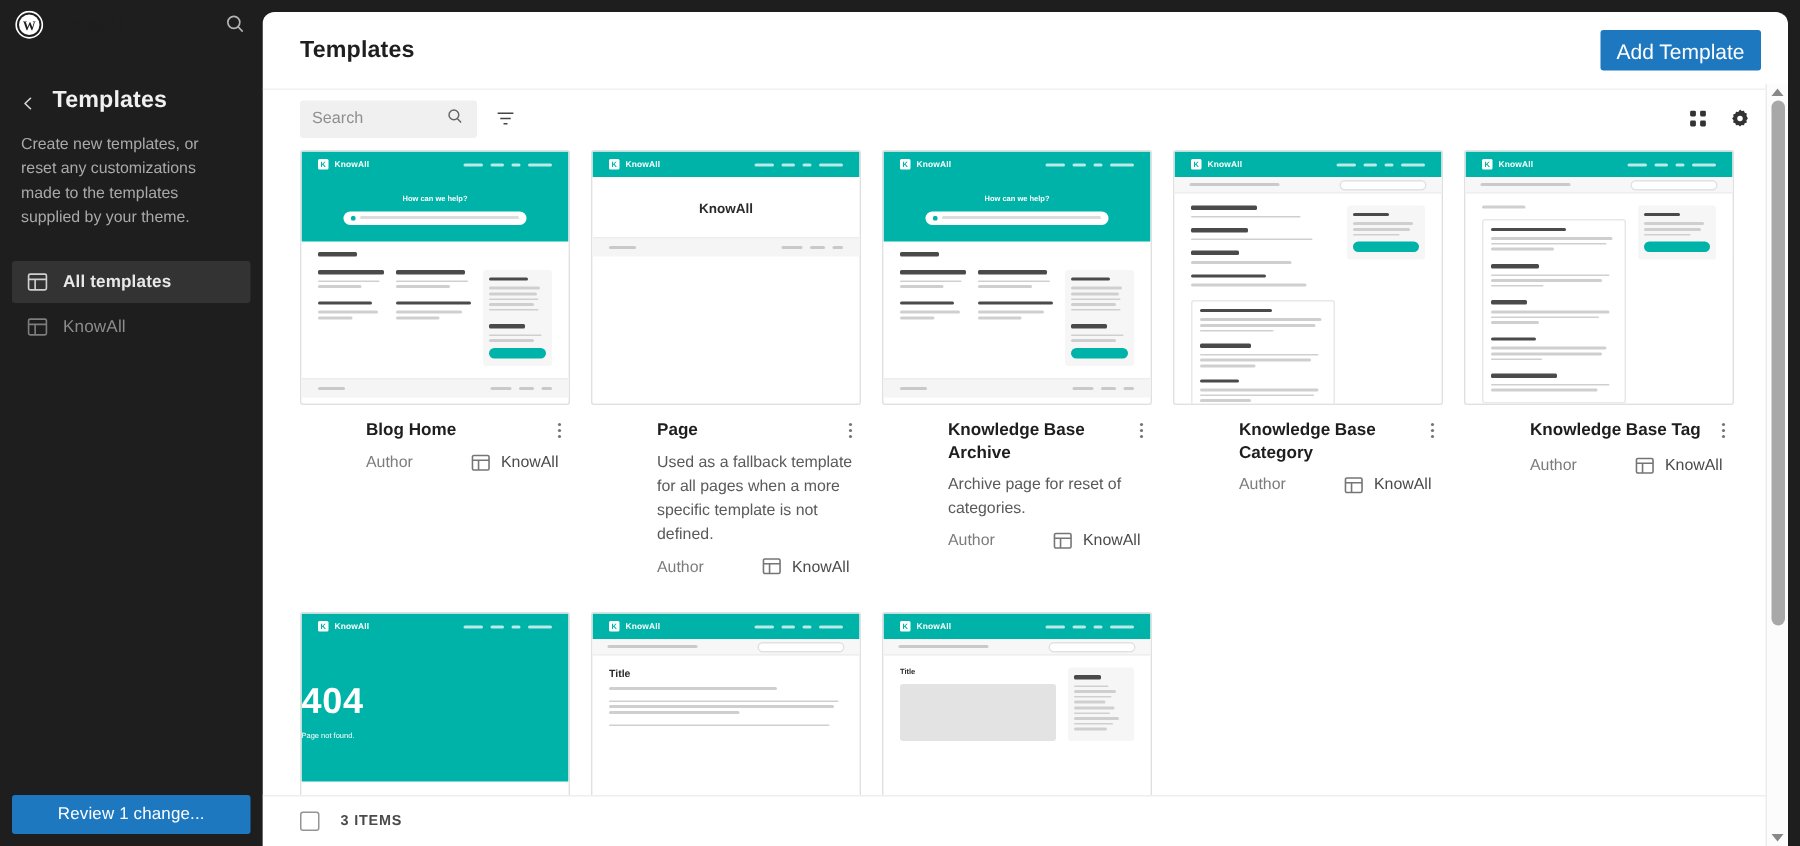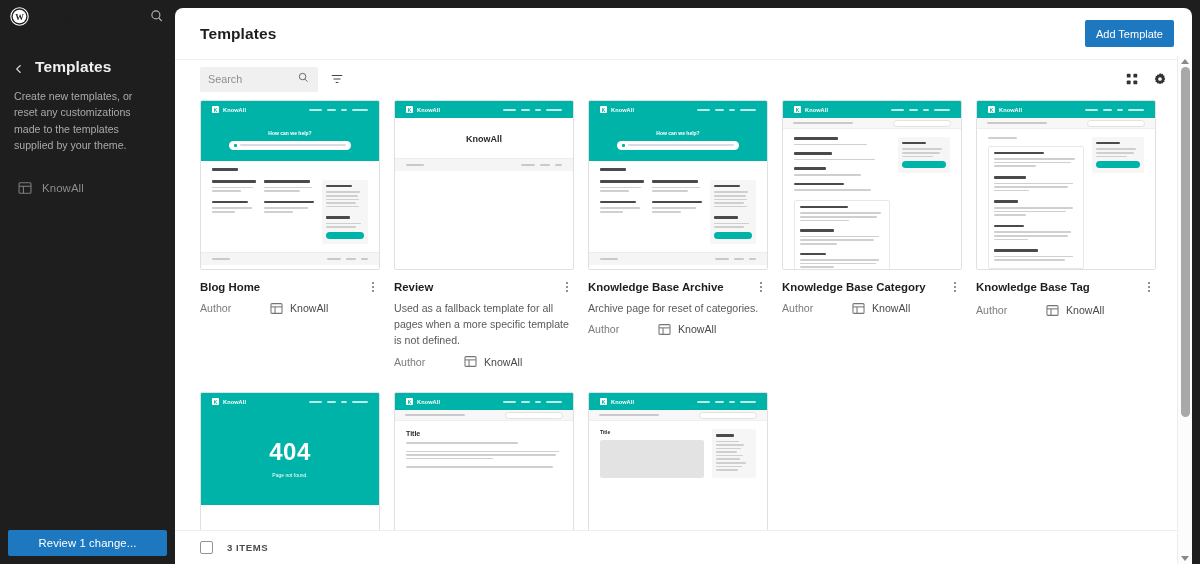--- a/index.html
+++ b/index.html
@@ -54,21 +54,21 @@
     flex: 1; background: #fff; border-radius: 8px 8px 0 0;
     display: flex; flex-direction: column; overflow: hidden; position: relative;
   }
   .sheet-head {
     height: 52px; flex: 0 0 52px; display: flex; align-items: center;
     padding: 0 18px 0 25px; border-bottom: 1px solid #f0f0f0;
   }
   .page-title { font-size: 15.5px; font-weight: 600; color: #1e1e1e; letter-spacing: .1px; }
   .add-btn {
     margin-left: auto; background: #1d78c0; color: #fff; border: none;
-    border-radius: 2px; height: 27px; padding: 0 11px; font-size: 11px;
+    border-radius: 2px; height: 27px; padding: 0 11px; font-size: 14px;
     font-family: inherit; cursor: pointer; font-weight: 500;
   }
   .toolbar {
     height: 38px; flex: 0 0 38px; display: flex; align-items: center;
     padding: 0 22px 0 25px; gap: 9px;
   }
   .search-wrap {
     position: relative; width: 118px; height: 25px; background: #f0f0f0;
     border-radius: 2px; display: flex; align-items: center; padding: 0 8px;
   }
@@ -87,21 +87,21 @@
   .grid-scroll { flex: 1; overflow: hidden; padding: 0 22px 0 25px; position: relative; }
   .grid {
     display: grid; grid-template-columns: repeat(5, 180px);
     column-gap: 14px; row-gap: 24px; padding-top: 2px;
   }
   .card { width: 180px; cursor: pointer; }
   .thumb {
     width: 180px; height: 170px; border: 1px solid #e0e0e0; border-radius: 2px;
     background: #fff; overflow: hidden; position: relative;
   }
-  .card-meta { padding-top: 10px; }
+  .card-meta { padding-top: 10px; margin-left: 44px; }
   .card-title-row { display: flex; align-items: flex-start; gap: 4px; }
   .card-title {
     font-size: 11.4px; font-weight: 600; color: #1e1e1e; line-height: 1.3; flex: 1;
   }
   .dots { width: 14px; height: 14px; flex: 0 0 14px; color: #757575; cursor: pointer; }
   .card-desc {
     font-size: 10.6px; color: #5a5a5a; line-height: 1.52; margin-top: 5px;
   }
   .author-row { display: flex; align-items: center; margin-top: 7px; }
   .author-label { font-size: 10.6px; color: #7c7c7c; width: 70px; flex: 0 0 70px; }
@@ -182,21 +182,21 @@
     margin-left: auto; width: 58px; height: 7px; background: #fff;
     border: 1px solid #e2e2e2; border-radius: 4px;
   }
   .mini-footer {
     background: #f5f5f5; height: 13px; display: flex; align-items: center;
     padding: 0 11px; margin-top: 8px; border-top: 1px solid #ededed;
   }
   .mini-footer .ln { height: 1.6px; background: #c9c9c9; border-radius: 1px; }
   .mini-404 {
     background: #00b3a8; height: 95px; display: flex; flex-direction: column;
-    align-items: center; justify-content: center; gap: 6px;
+    justify-content: center; gap: 6px;
   }
   .mini-404 .big { color: #fff; font-size: 24px; font-weight: 700; letter-spacing: .5px; }
   .mini-404 .sub { color: #fff; font-size: 5px; }
   .mini-center-title {
     text-align: center; padding: 16px 0 14px 0; font-size: 9px;
     font-weight: 700; color: #2b2b2b;
   }
   .mini-title-lg { font-size: 7px; font-weight: 700; color: #2b2b2b; margin-bottom: 5px; }
   .mini-imgbox { height: 38px; background: #e3e3e3; border-radius: 2px; margin-bottom: 5px; }
   .mini-card {
@@ -232,20 +232,30 @@
         <svg viewBox="0 0 12 12" width="10" height="10">
           <polyline points="7.6,1.8 3.2,6 7.6,10.2" fill="none" stroke="#d7d7d7" stroke-width="1.3" stroke-linecap="round" stroke-linejoin="round"></polyline>
         </svg>
       </span>
       <span class="sb-heading">Templates</span>
     </div>
 
     <p class="sb-desc">Create new templates, or reset any customizations made to the templates supplied by your theme.</p>
 
     <nav class="sb-nav">
+      <div class="sb-item active">
+        <span class="sb-ico">
+          <svg viewBox="0 0 16 16" width="14" height="14">
+            <rect x="1.2" y="2" width="13.6" height="12" rx="1.2" fill="none" stroke="currentColor" stroke-width="1.25"></rect>
+            <line x1="1.2" y1="6" x2="14.8" y2="6" stroke="currentColor" stroke-width="1.25"></line>
+            <line x1="6.2" y1="6" x2="6.2" y2="14" stroke="currentColor" stroke-width="1.25"></line>
+          </svg>
+        </span>
+        <span class="lbl">All templates</span>
+      </div>
       <div class="sb-item muted">
         <span class="sb-ico">
           <svg viewBox="0 0 16 16" width="14" height="14">
             <rect x="1.2" y="2" width="13.6" height="12" rx="1.2" fill="none" stroke="currentColor" stroke-width="1.25"></rect>
             <line x1="1.2" y1="6" x2="14.8" y2="6" stroke="currentColor" stroke-width="1.25"></line>
             <line x1="6.2" y1="6" x2="6.2" y2="14" stroke="currentColor" stroke-width="1.25"></line>
           </svg>
         </span>
         <span class="lbl">KnowAll</span>
       </div>
@@ -412,21 +422,21 @@
                   <span style="margin-left:auto;display:flex;gap:5px">
                     <span class="ln" style="width:14px;display:block"></span>
                     <span class="ln" style="width:10px;display:block"></span>
                     <span class="ln" style="width:7px;display:block"></span>
                   </span>
                 </div>
               </div>
             </div>
             <div class="card-meta">
               <div class="card-title-row">
-                <span class="card-title">Review</span>
+                <span class="card-title">Page</span>
                 <span class="dots">
                   <svg viewBox="0 0 14 14" width="14" height="14">
                       <circle cx="7" cy="3" r="1.05" fill="#757575"></circle>
                       <circle cx="7" cy="7" r="1.05" fill="#757575"></circle>
                       <circle cx="7" cy="11" r="1.05" fill="#757575"></circle>
                     </svg>
                 </span>
               </div>
               <p class="card-desc">Used as a fallback template for all pages when a more specific template is not defined.</p>
               <div class="author-row">

